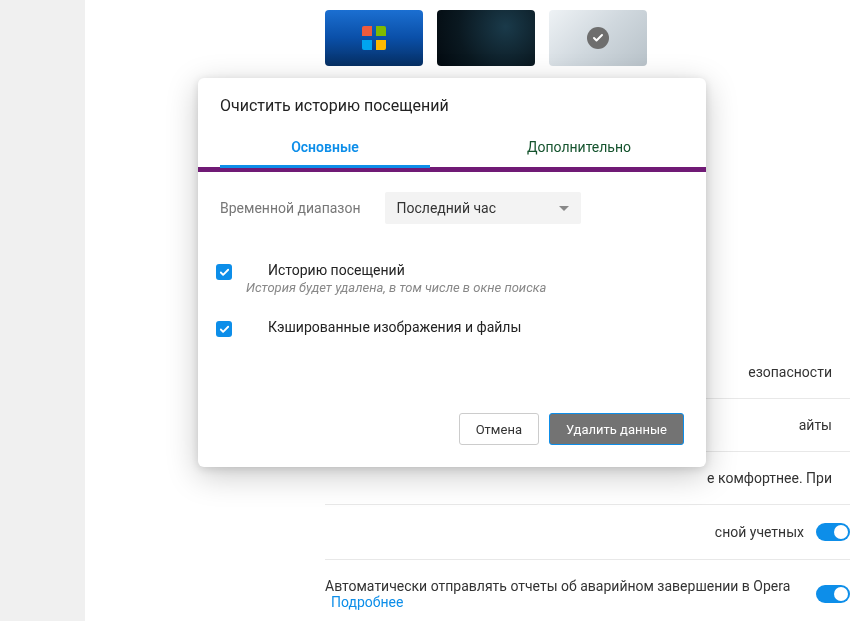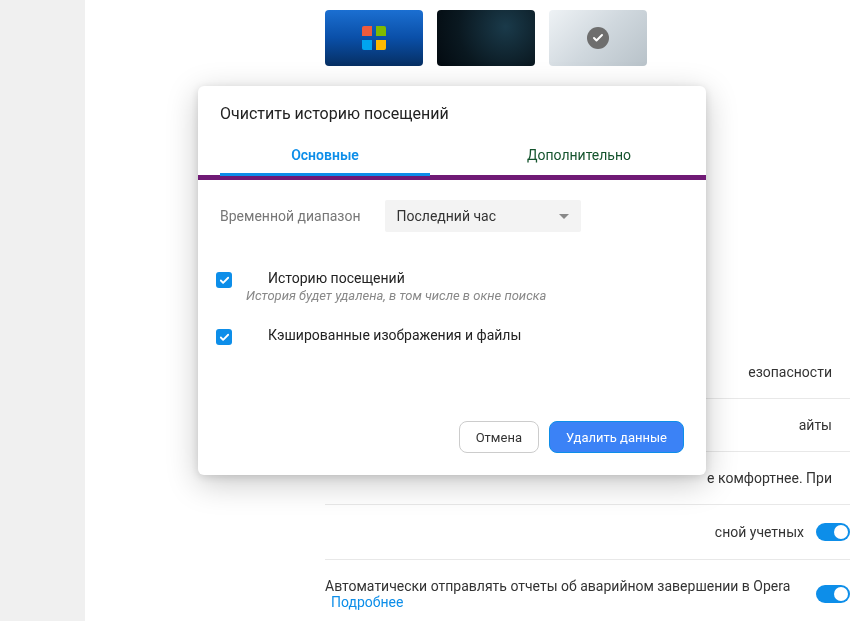--- a/index.html
+++ b/index.html
@@ -106,21 +106,21 @@
     
     .overlay {
       position: absolute;
       inset: 0;
       background: rgba(0,0,0,0.0);
     }
 
     .dialog {
       position: absolute;
       left: 198px;
-      top: 86px;
+      top: 78px;
       width: 508px;
       background: #fff;
       border-radius: 6px;
       box-shadow: 0 8px 32px rgba(0,0,0,0.22), 0 2px 8px rgba(0,0,0,0.12);
       overflow: hidden;
     }
     .dialog-header {
       padding: 18px 22px 14px 22px;
       font-size: 16px;
       color: #222;
@@ -201,30 +201,30 @@
 
     .footer {
       display:flex;
       justify-content:flex-end;
       gap:10px;
       padding: 44px 22px 22px 22px;
     }
     .btn {
       height: 32px;
       padding: 0 16px;
-      border-radius: 8px;
+      border-radius: 3px;
       font-size: 13px;
       display:flex; align-items:center;
       cursor:pointer;
       border: 1px solid #ccc;
       background:#fff;
       color:#333;
     }
     .btn.primary {
-      background:#3b82f6;
+      background:#737373;
       border-color:#0d8ee9;
       color:#fff;
     }
   </style>
 </head>
 <body>
 
 <div class="bg-sidebar"></div>
 <div class="bg-content">
   <div class="bg-inner">

